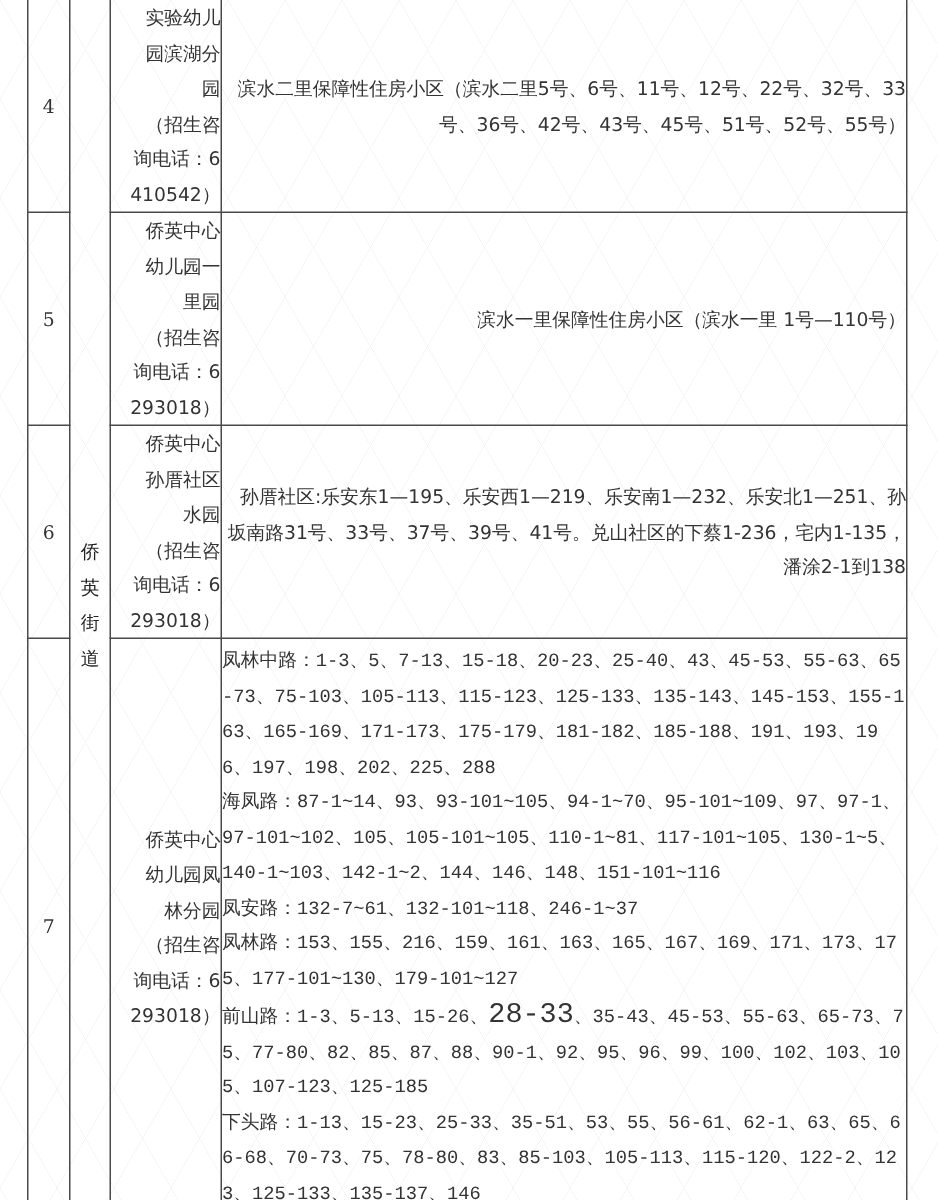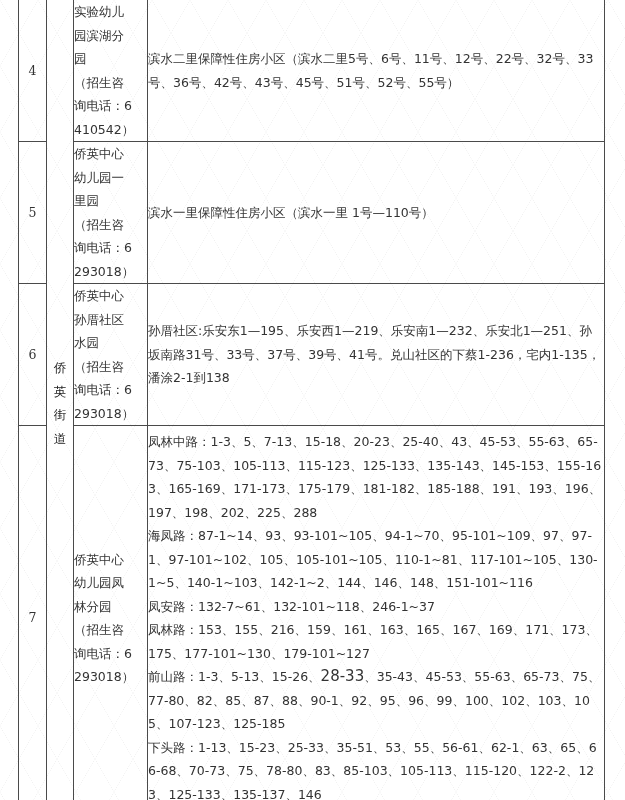--- a/index.html
+++ b/index.html
@@ -58,40 +58,40 @@
   }
   td.district .vt {
     display: block;
     width: 1em;
     margin: 0 auto 4px auto;
     word-break: break-all;
     text-align: right;
   }
   td.kg {
     width: 73px;
-    text-align: left;
+    text-align: right;
     word-break: break-all;
     padding: 0 2px;
     color: #333;
   }
   td.kg .line { display: block; }
   td.area {
     width: 456px;
     padding: 0 6px;
     color: #333;
     word-break: break-all;
   }
-  td.area.center { text-align: left; margin-top: 23px; }
+  td.area.center { text-align: right; margin-top: 23px; }
   td.area.left { text-align: left; vertical-align: top; padding-top: 4px; }
-  .big { font-size: 15px; text-align: center; }
+  .big { font-size: 19px; text-align: center; }
   tr.r4 td { height: 141px; }
   tr.r5 td { height: 141px; }
   tr.r6 td { height: 140px; }
   tr.r7 td { height: 380px; }
-  .street-block { display: block; }
+  .street-block { display: block; font-family: Liberation Mono, monospace; }
 </style>
 </head>
 <body>
 
 <div class="page">
   <table class="zones">
     <tbody>
 
       <tr class="r4">
         <td class="num">4</td>

